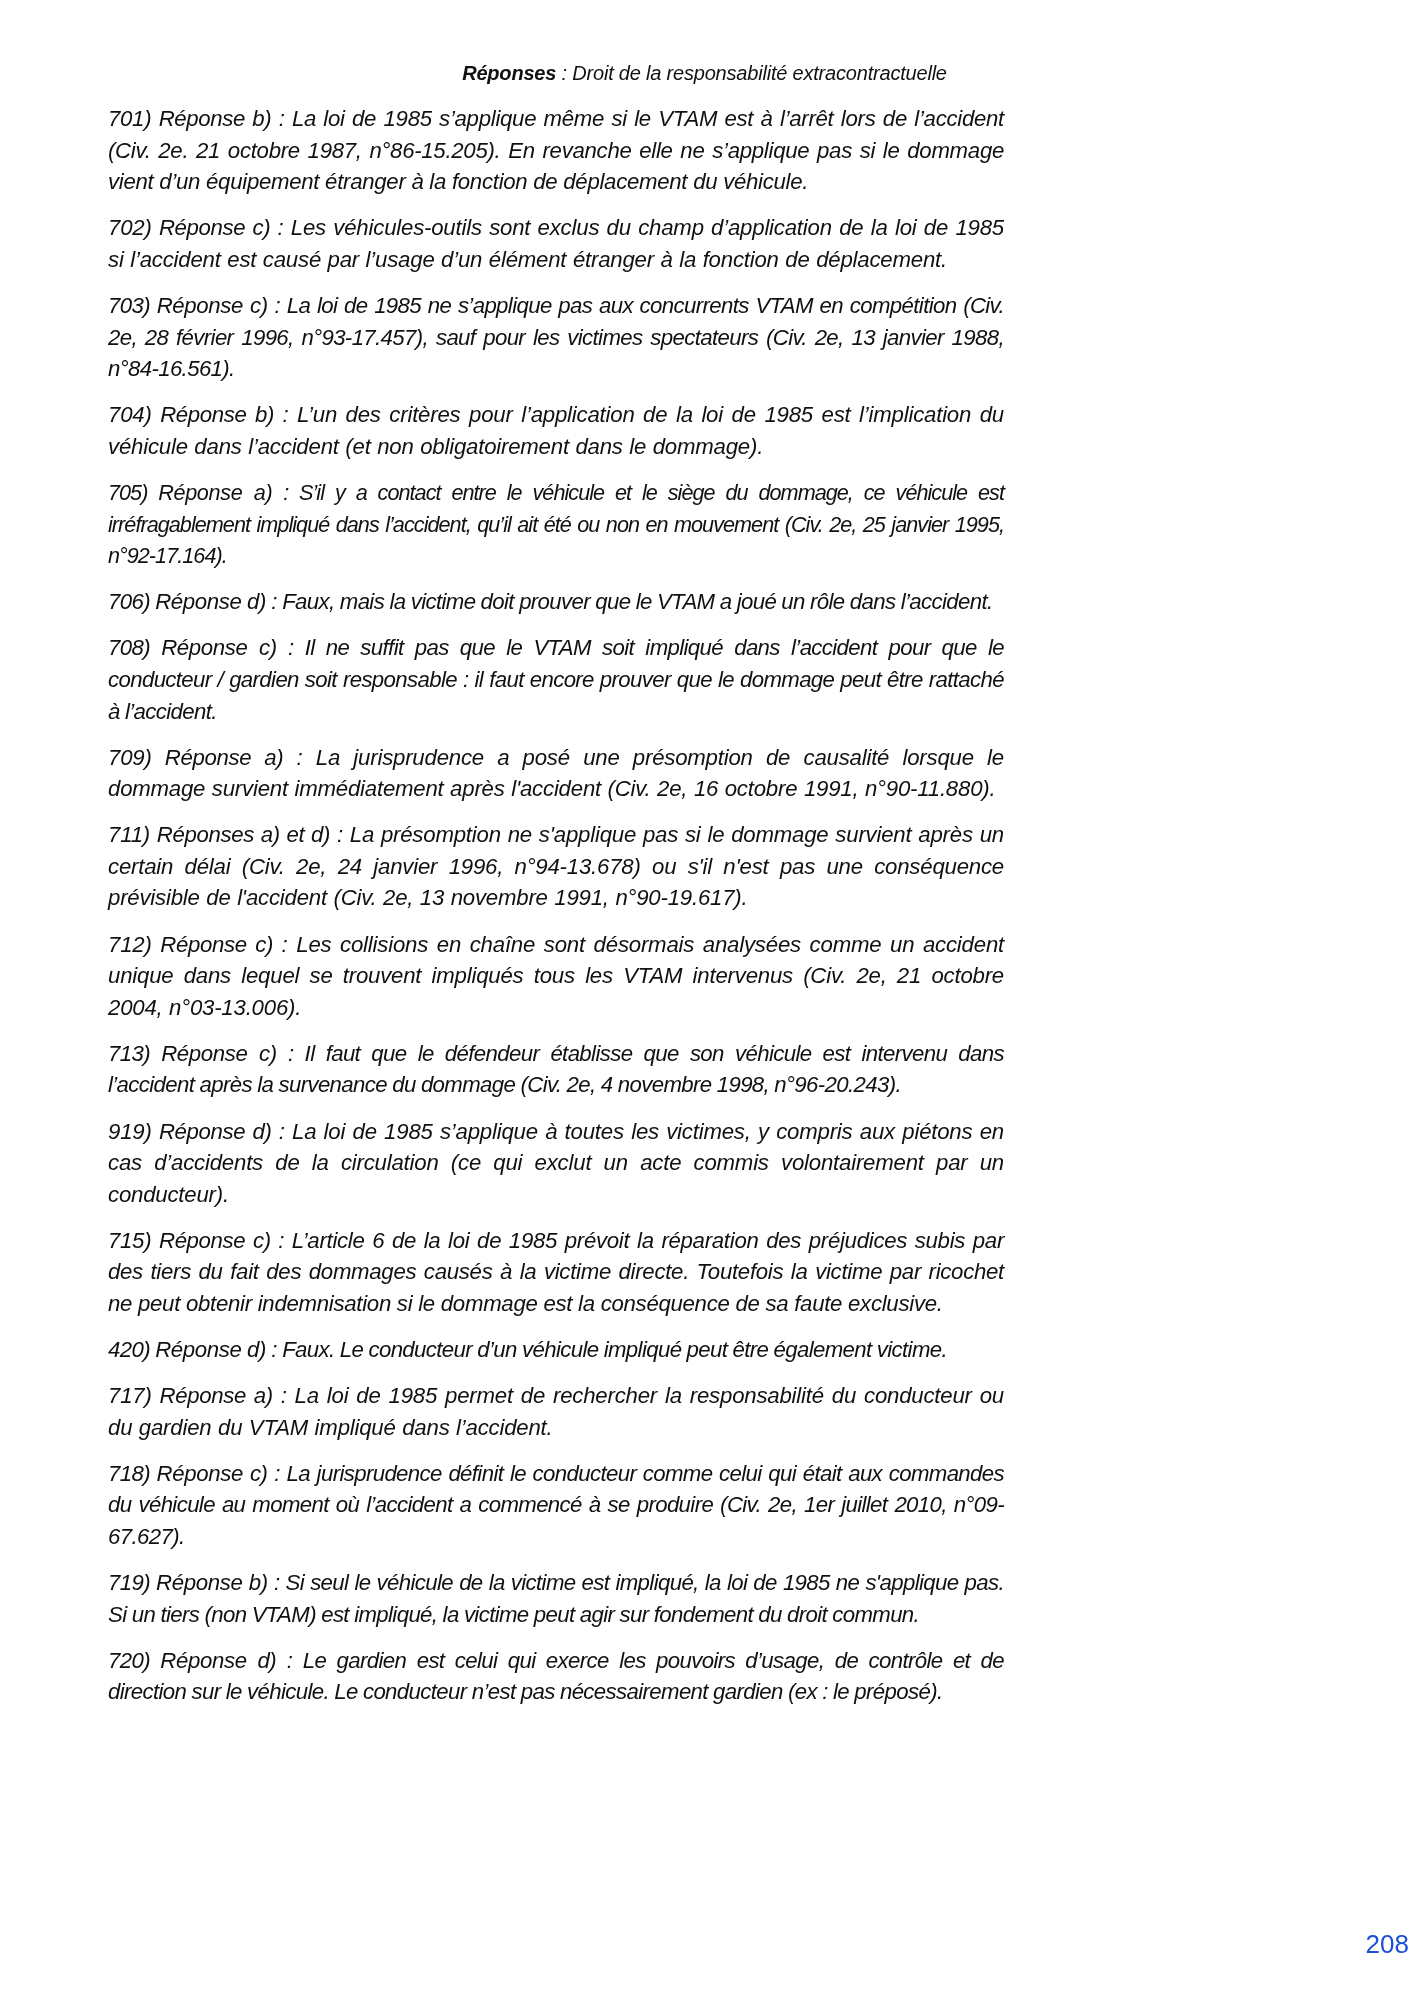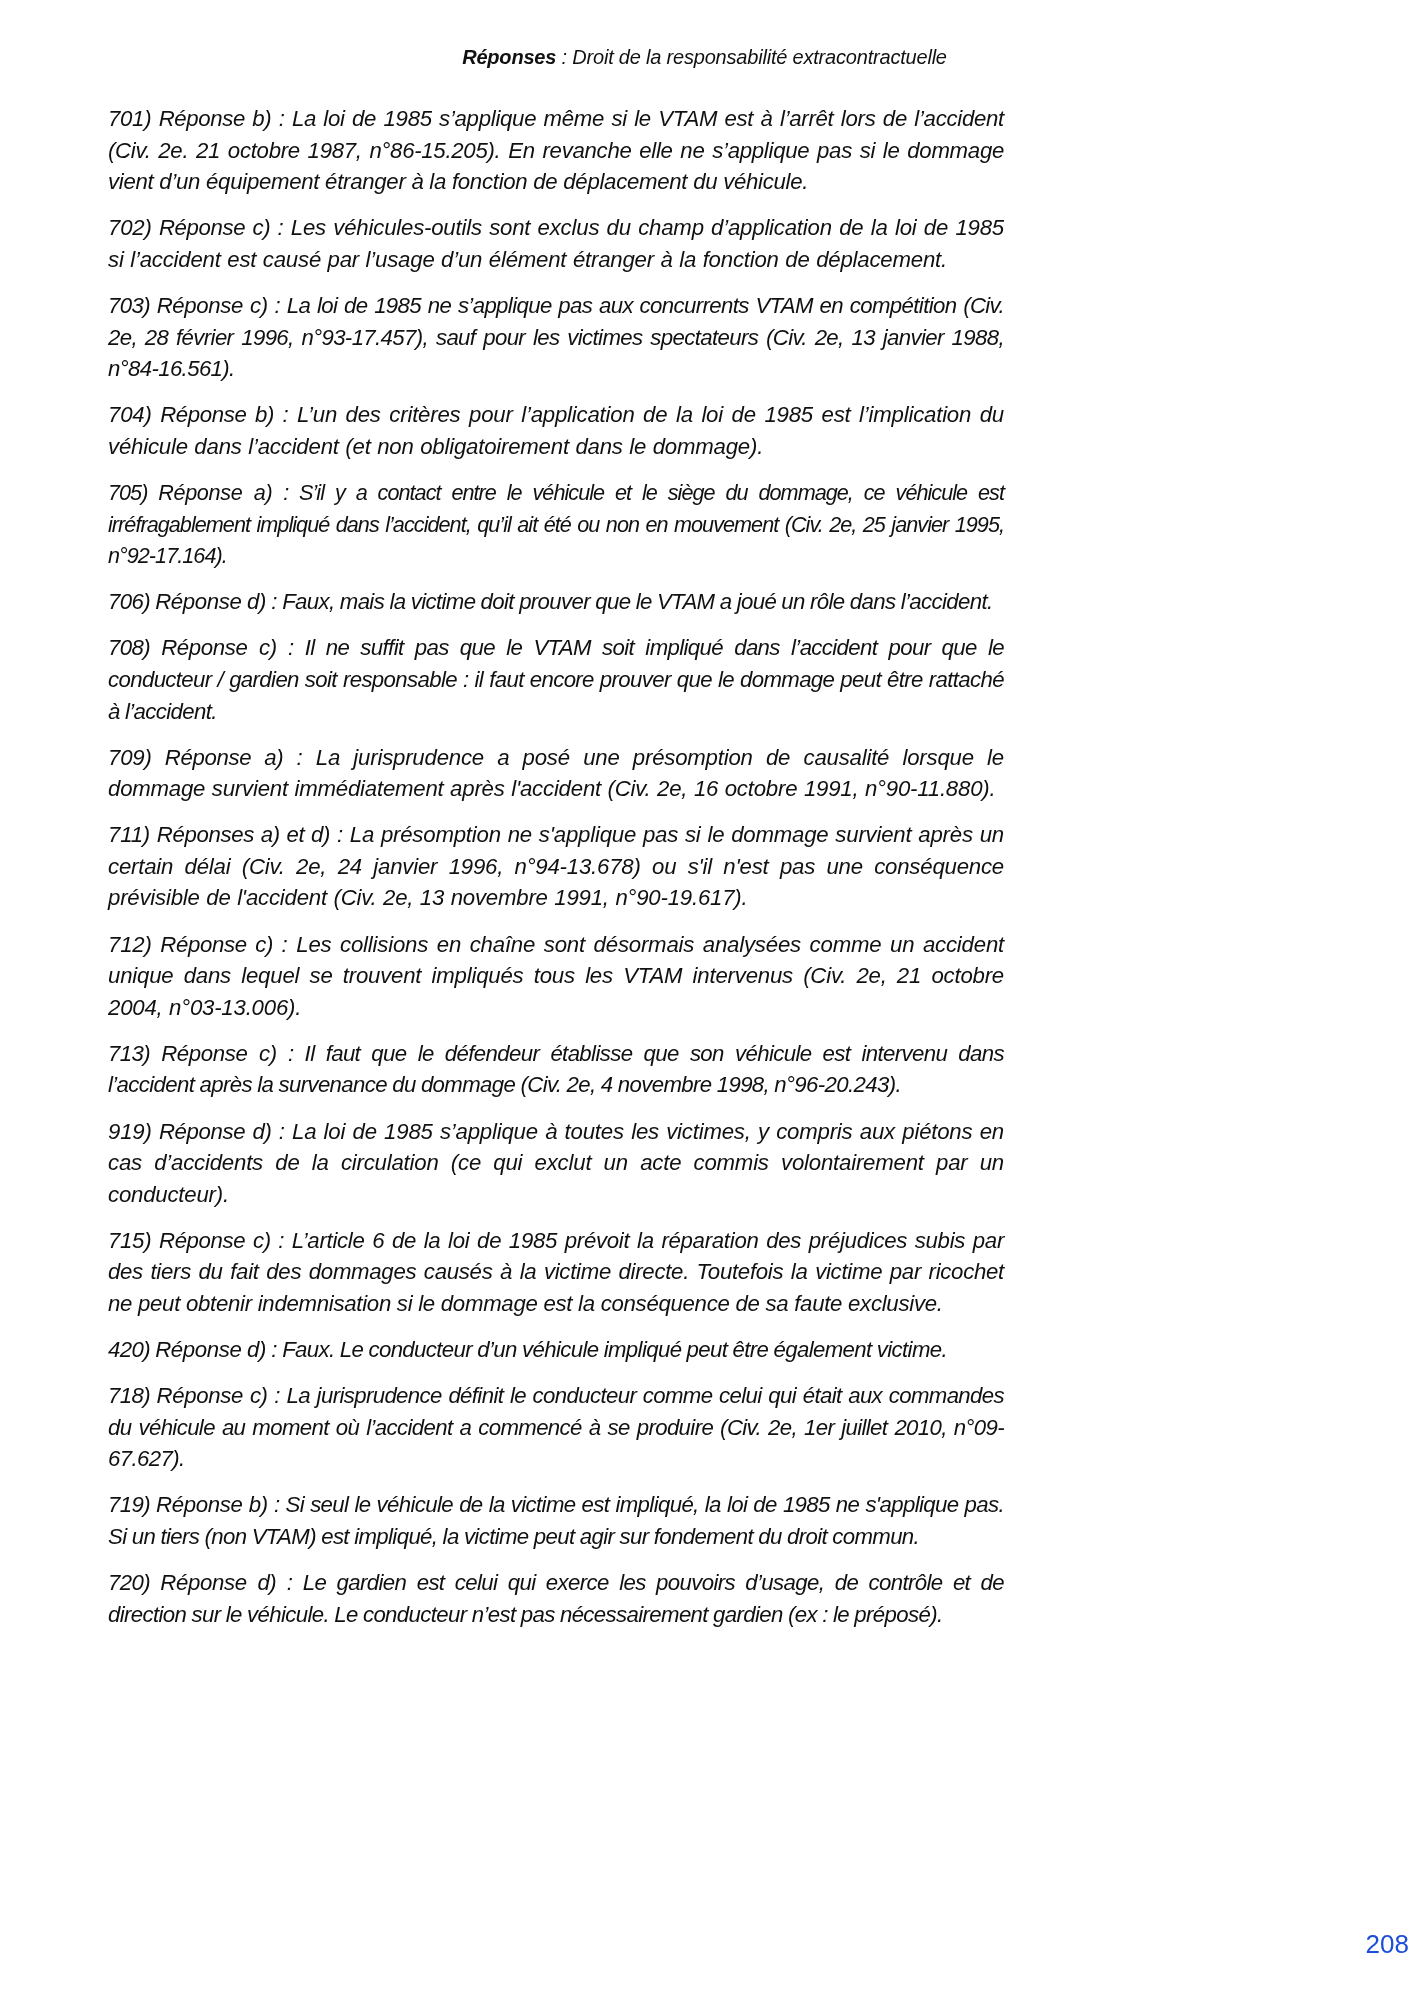--- a/index.html
+++ b/index.html
@@ -16,21 +16,21 @@
     height: 2000px;
     background: #ffffff;
     overflow: hidden;
     box-sizing: border-box;
   }
 
   
   .running-head {
     position: absolute;
     left: 0;
-    top: 44px;
+    top: 60px;
     width: 1409px;
     text-align: center;
     font-size: 20px;
     line-height: 26px;
     color: #111111;
     white-space: nowrap;
   }
   .running-head .rh-title {
     font-style: italic;
     font-weight: bold;
@@ -112,20 +112,21 @@
       <p class="answer t-xtight"><span class="num">705)</span> <span class="lab">Réponse a)</span><span class="body"> : S’il y a contact entre le véhicule et le siège du dommage, ce véhicule est irréfragablement impliqué dans l’accident, qu’il ait été ou non en mouvement (Civ. 2e, 25 janvier 1995, n°92-17.164).</span></p>
       <p class="answer t-tight"><span class="num">706)</span> <span class="lab">Réponse d)</span><span class="body"> : Faux, mais la victime doit prouver que le VTAM a joué un rôle dans l’accident.</span></p>
       <p class="answer t-tight"><span class="num">708)</span> <span class="lab">Réponse c)</span><span class="body"> : Il ne suffit pas que le VTAM soit impliqué dans l’accident pour que le conducteur / gardien soit responsable : il faut encore prouver que le dommage peut être rattaché à l’accident.</span></p>
       <p class="answer t-loose"><span class="num">709)</span> <span class="lab">Réponse a)</span><span class="body"> : La jurisprudence a posé une présomption de causalité lorsque le dommage survient immédiatement après l'accident (Civ. 2e, 16 octobre 1991, n°90-11.880).</span></p>
       <p class="answer t-loose"><span class="num">711)</span> <span class="lab">Réponses a) et d)</span><span class="body"> : La présomption ne s'applique pas si le dommage survient après un certain délai (Civ. 2e, 24 janvier 1996, n°94-13.678) ou s'il n'est pas une conséquence prévisible de l'accident (Civ. 2e, 13 novembre 1991, n°90-19.617).</span></p>
       <p class="answer t-loose"><span class="num">712)</span> <span class="lab">Réponse c)</span><span class="body"> : Les collisions en chaîne sont désormais analysées comme un accident unique dans lequel se trouvent impliqués tous les VTAM intervenus (Civ. 2e, 21 octobre 2004, n°03-13.006).</span></p>
       <p class="answer t-tight"><span class="num">713)</span> <span class="lab">Réponse c)</span><span class="body"> : Il faut que le défendeur établisse que son véhicule est intervenu dans l’accident après la survenance du dommage (Civ. 2e, 4 novembre 1998, n°96-20.243).</span></p>
       <p class="answer t-loose"><span class="num">919)</span> <span class="lab">Réponse d)</span><span class="body"> : La loi de 1985 s’applique à toutes les victimes, y compris aux piétons en cas d’accidents de la circulation (ce qui exclut un acte commis volontairement par un conducteur).</span></p>
       <p class="answer t-normal"><span class="num">715)</span> <span class="lab">Réponse c)</span><span class="body"> : L’article 6 de la loi de 1985 prévoit la réparation des préjudices subis par des tiers du fait des dommages causés à la victime directe. Toutefois la victime par ricochet ne peut obtenir indemnisation si le dommage est la conséquence de sa faute exclusive.</span></p>
       <p class="answer t-tight"><span class="num">420)</span> <span class="lab">Réponse d)</span><span class="body"> : Faux. Le conducteur d’un véhicule impliqué peut être également victime.</span></p>
+      <p class="answer t-loose"><span class="num">717)</span> <span class="lab">Réponse a)</span><span class="body"> : La loi de 1985 permet de rechercher la responsabilité du conducteur ou du gardien du VTAM impliqué dans l’accident.</span></p>
       <p class="answer t-tight"><span class="num">718)</span> <span class="lab">Réponse c)</span><span class="body"> : La jurisprudence définit le conducteur comme celui qui était aux commandes du véhicule au moment où l’accident a commencé à se produire (Civ. 2e, 1er juillet 2010, n°09-67.627).</span></p>
       <p class="answer t-tight"><span class="num">719)</span> <span class="lab">Réponse b)</span><span class="body"> : Si seul le véhicule de la victime est impliqué, la loi de 1985 ne s'applique pas. Si un tiers (non VTAM) est impliqué, la victime peut agir sur fondement du droit commun.</span></p>
       <p class="answer t-tight"><span class="num">720)</span> <span class="lab">Réponse d)</span><span class="body"> : Le gardien est celui qui exerce les pouvoirs d’usage, de contrôle et de direction sur le véhicule. Le conducteur n’est pas nécessairement gardien (ex : le préposé).</span></p>
     </div>
 
   <div class="folio">208</div>
 
 </div>
 
 </body></html>

